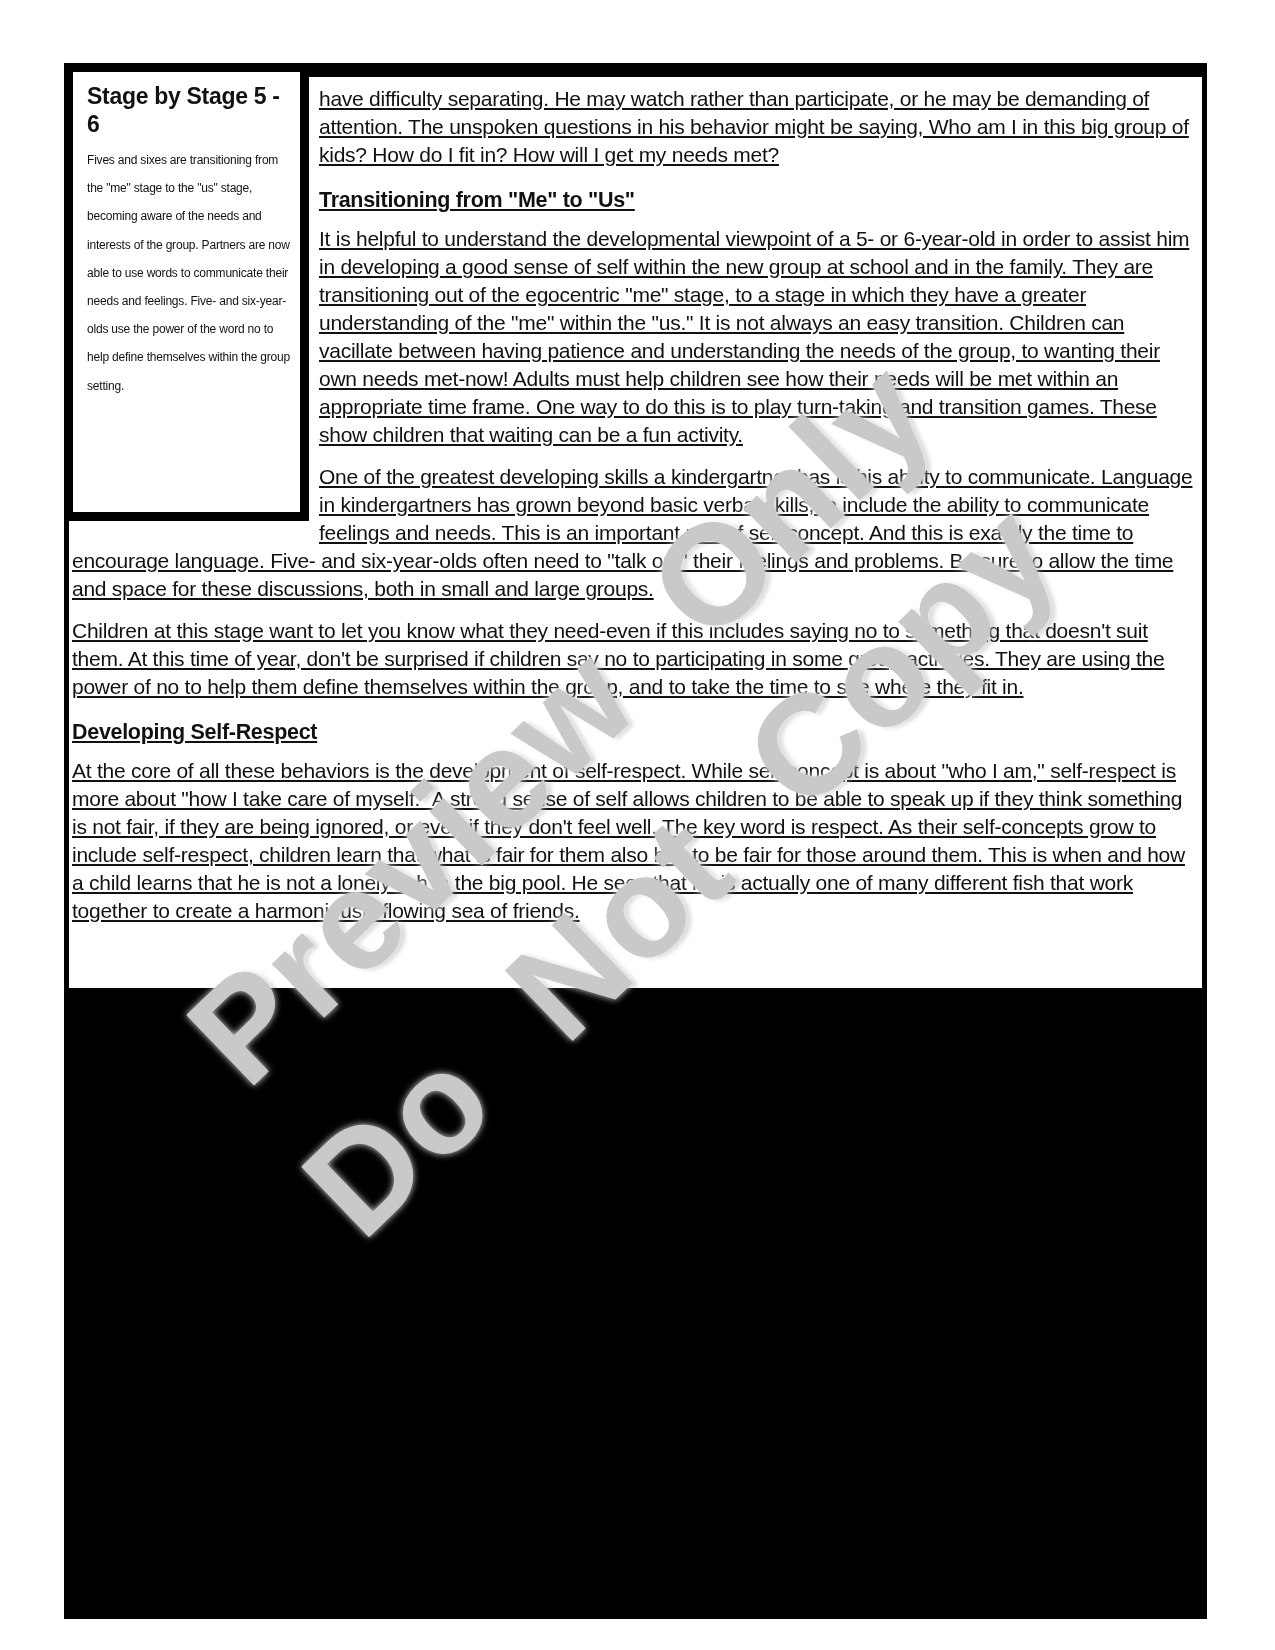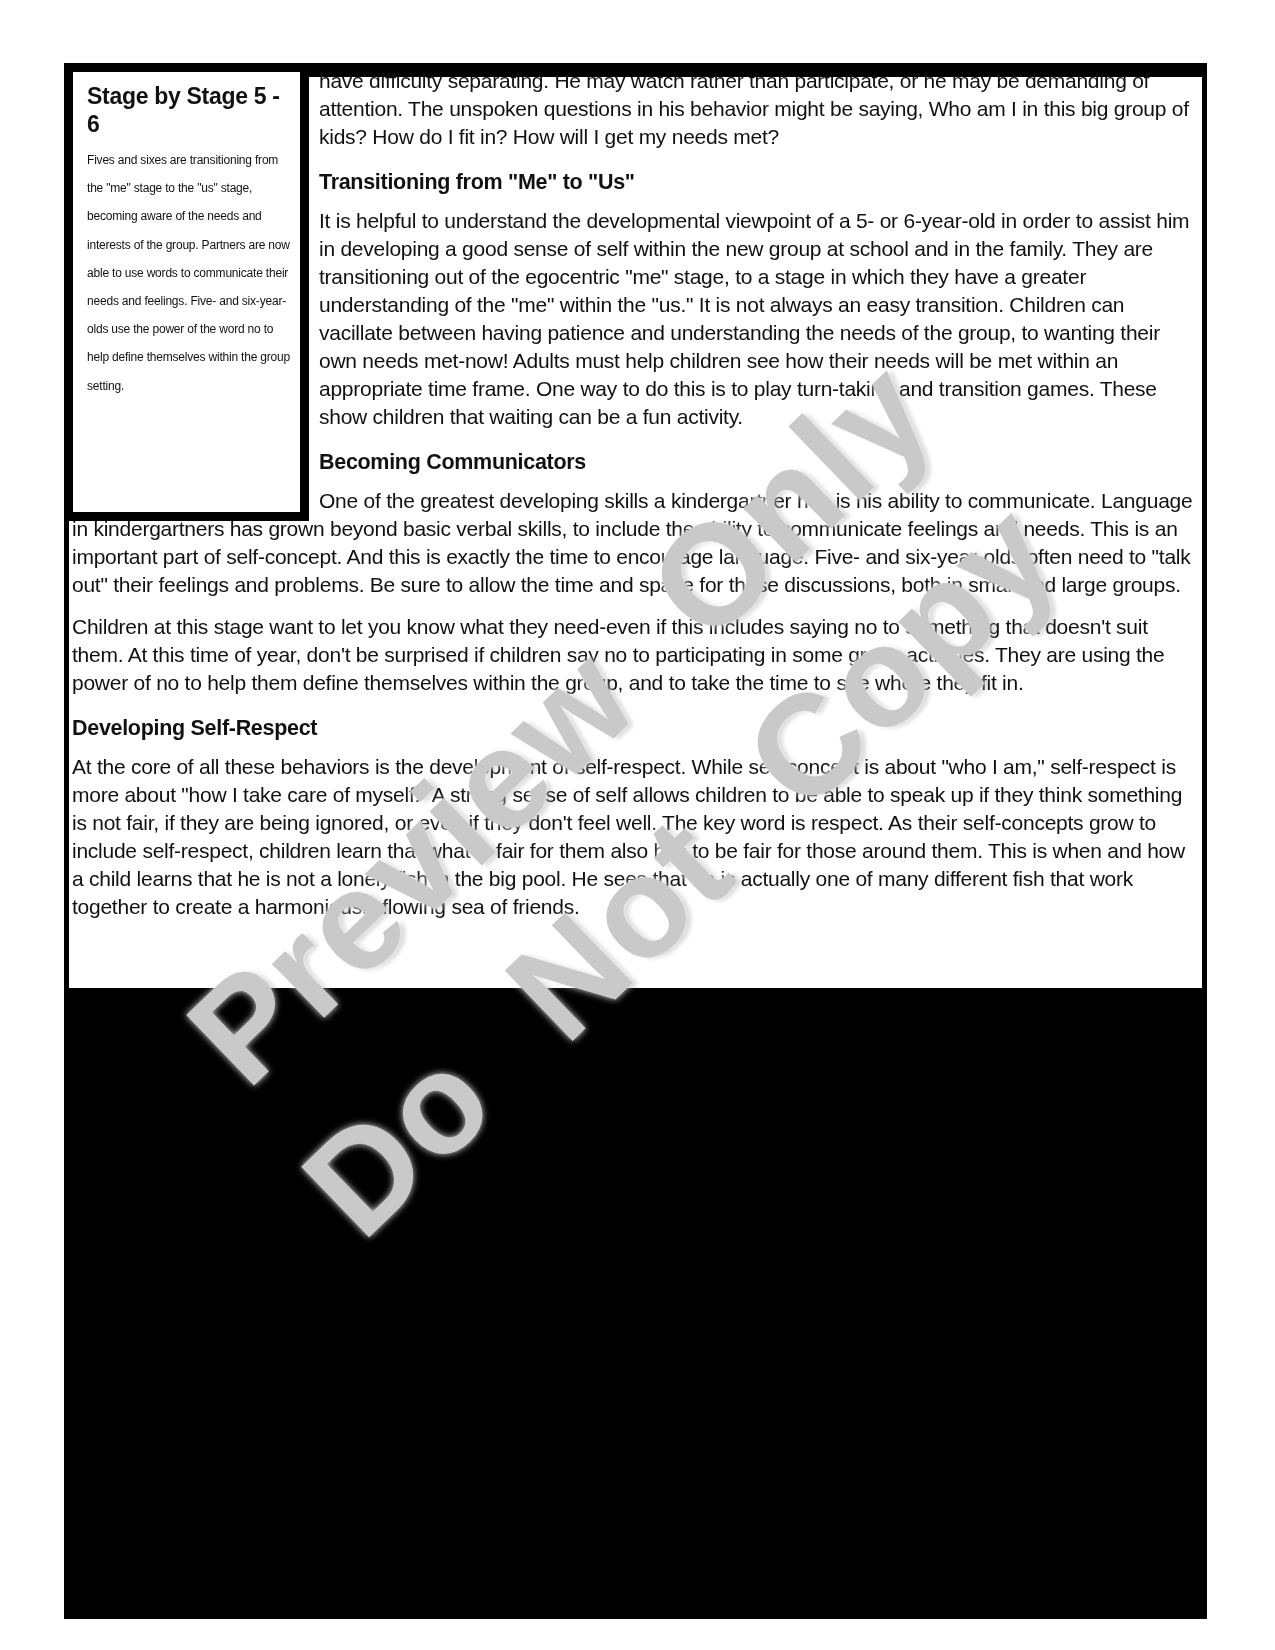--- a/index.html
+++ b/index.html
@@ -28,23 +28,24 @@
   .sidebar h2{
     margin:4px 0 8px 0;
     font-size:23px;line-height:28px;font-weight:bold;letter-spacing:-0.3px;
   }
   .sidebar .side-text{
     font-size:12px;line-height:28.2px;letter-spacing:-0.2px;
   }
 
   
   .content{
-    position:absolute;left:72px;top:59px;width:1124px;
+    position:absolute;left:72px;top:77px;width:1124px;
     font-size:21px;line-height:28px;letter-spacing:-0.25px;
     z-index:1;
+    text-decoration:underline;
   }
   .sidebar-spacer{float:left;width:247px;height:444px;}
   .content p{margin:8px 0 14px 0;}
   .content h3{
     margin:18px 0 12px 0;
     font-size:21.5px;line-height:26px;font-weight:bold;letter-spacing:-0.3px;
   }
 
   
   .redacted{
@@ -85,21 +86,20 @@
   </div>
 
   <div class="content">
     <div class="sidebar-spacer"></div>
 
     <p>have difficulty separating. He may watch rather than participate, or he may be demanding of attention. The unspoken questions in his behavior might be saying, Who am I in this big group of kids? How do I fit in? How will I get my needs met?</p>
 
     <h3>Transitioning from "Me" to "Us"</h3>
     <p>It is helpful to understand the developmental viewpoint of a 5- or 6-year-old in order to assist him in developing a good sense of self within the new group at school and in the family. They are transitioning out of the egocentric "me" stage, to a stage in which they have a greater understanding of the "me" within the "us." It is not always an easy transition. Children can vacillate between having patience and understanding the needs of the group, to wanting their own needs met-now! Adults must help children see how their needs will be met within an appropriate time frame. One way to do this is to play turn-taking and transition games. These show children that waiting can be a fun activity.</p>
 
-    <h3>Becoming Communicators</h3>
     <p>One of the greatest developing skills a kindergartner has is his ability to communicate. Language in kindergartners has grown beyond basic verbal skills, to include the ability to communicate feelings and needs. This is an important part of self-concept. And this is exactly the time to encourage language. Five- and six-year-olds often need to "talk out" their feelings and problems. Be sure to allow the time and space for these discussions, both in small and large groups.</p>
 
     <p>Children at this stage want to let you know what they need-even if this includes saying no to something that doesn't suit them. At this time of year, don't be surprised if children say no to participating in some group activities. They are using the power of no to help them define themselves within the group, and to take the time to see where they fit in.</p>
 
     <h3>Developing Self-Respect</h3>
     <p>At the core of all these behaviors is the development of self-respect. While self-concept is about "who I am," self-respect is more about "how I take care of myself." A strong sense of self allows children to be able to speak up if they think something is not fair, if they are being ignored, or even if they don't feel well. The key word is respect. As their self-concepts grow to include self-respect, children learn that what is fair for them also has to be fair for those around them. This is when and how a child learns that he is not a lonely fish in the big pool. He sees that he is actually one of many different fish that work together to create a harmoniously flowing sea of friends.</p>
   </div>
 
   <div class="redacted"></div>
 

